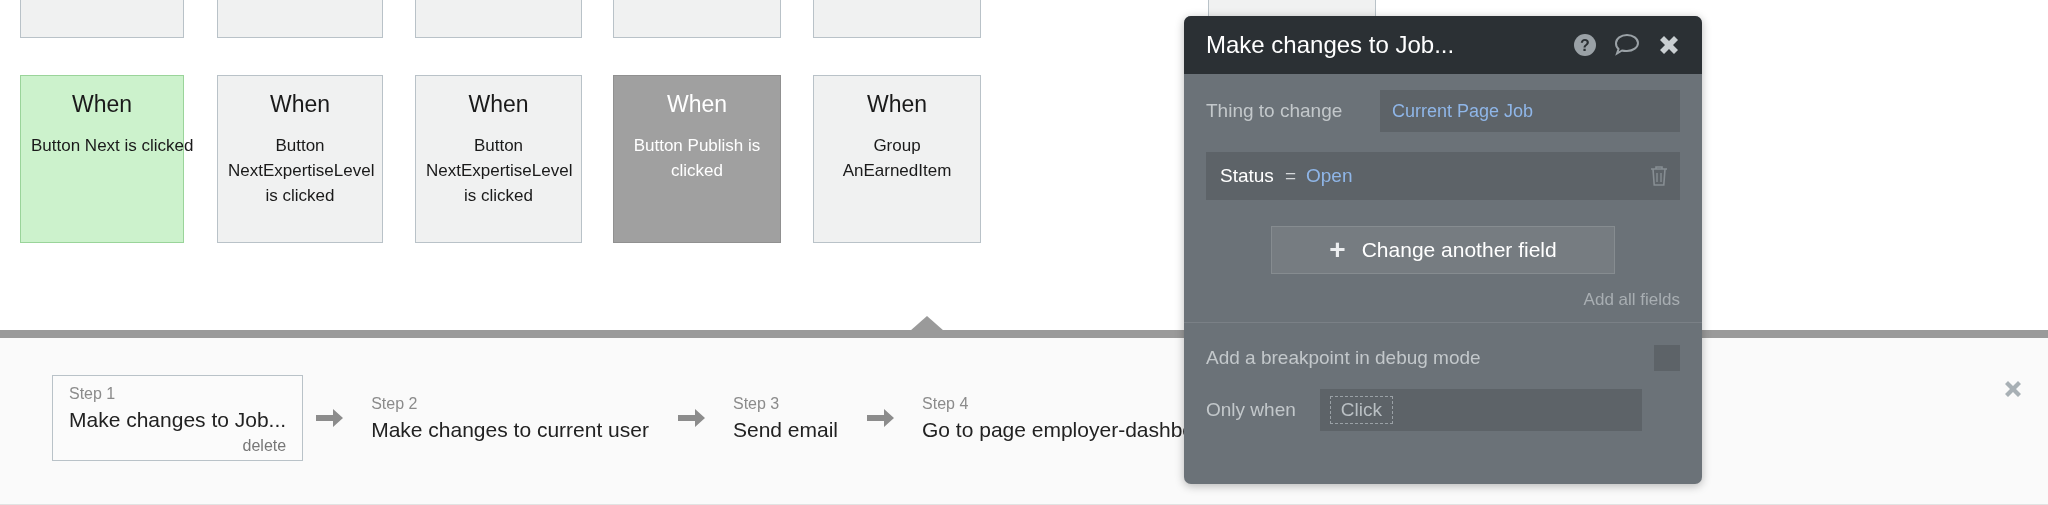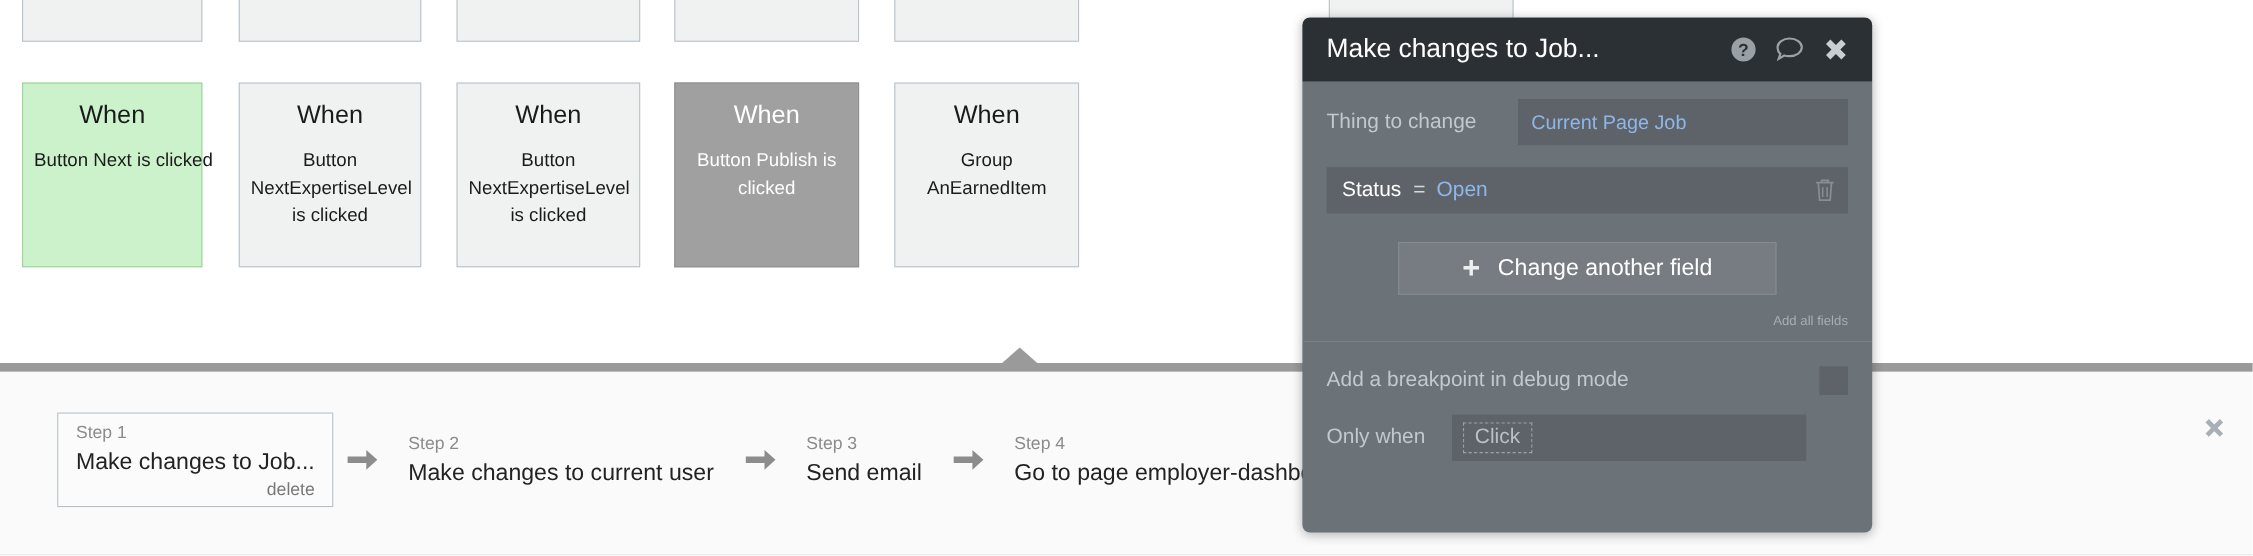--- a/index.html
+++ b/index.html
@@ -161,21 +161,21 @@
     margin-left: auto;
     width: 300px; height: 42px;
     background: #5d6368;
     display: flex; align-items: center;
     padding: 0 12px;
   }
   #thing-value { color: #8fb6e8; font-size: 18px; line-height: 24px; }
 
   #field-row {
     margin: 20px 22px 0 22px;
-    height: 42px;
+    height: 48px;
     background: #5d6368;
     display: flex; align-items: center;
     padding: 0 10px 0 14px;
   }
   #field-name { color: #ffffff; font-size: 19px; line-height: 24px; }
   #field-eq { color: #d5d8da; font-size: 19px; margin: 0 10px 0 11px; }
   #field-val { color: #8fb6e8; font-size: 19px; line-height: 24px; }
   #field-trash { margin-left: auto; width: 22px; height: 24px; color: #878e93; }
   #field-trash svg { display: block; }
 
@@ -189,21 +189,21 @@
   }
   #change-another .plus {
     font-size: 28px; font-weight: bold; line-height: 22px;
     margin-right: 16px; color: #eceef0;
   }
 
   #add-all {
     text-align: right;
     padding: 16px 22px 0 22px;
     color: #a8aeb2;
-    font-size: 12px;
+    font-size: 17px;
   }
 
   #dlg-divider {
     margin: 12px 0 0 0;
     height: 1px; background: #7a8086;
   }
 
   #row-onlywhen { padding: 18px 22px 0 22px; }
   #onlywhen-input {
     margin-left: 24px;

